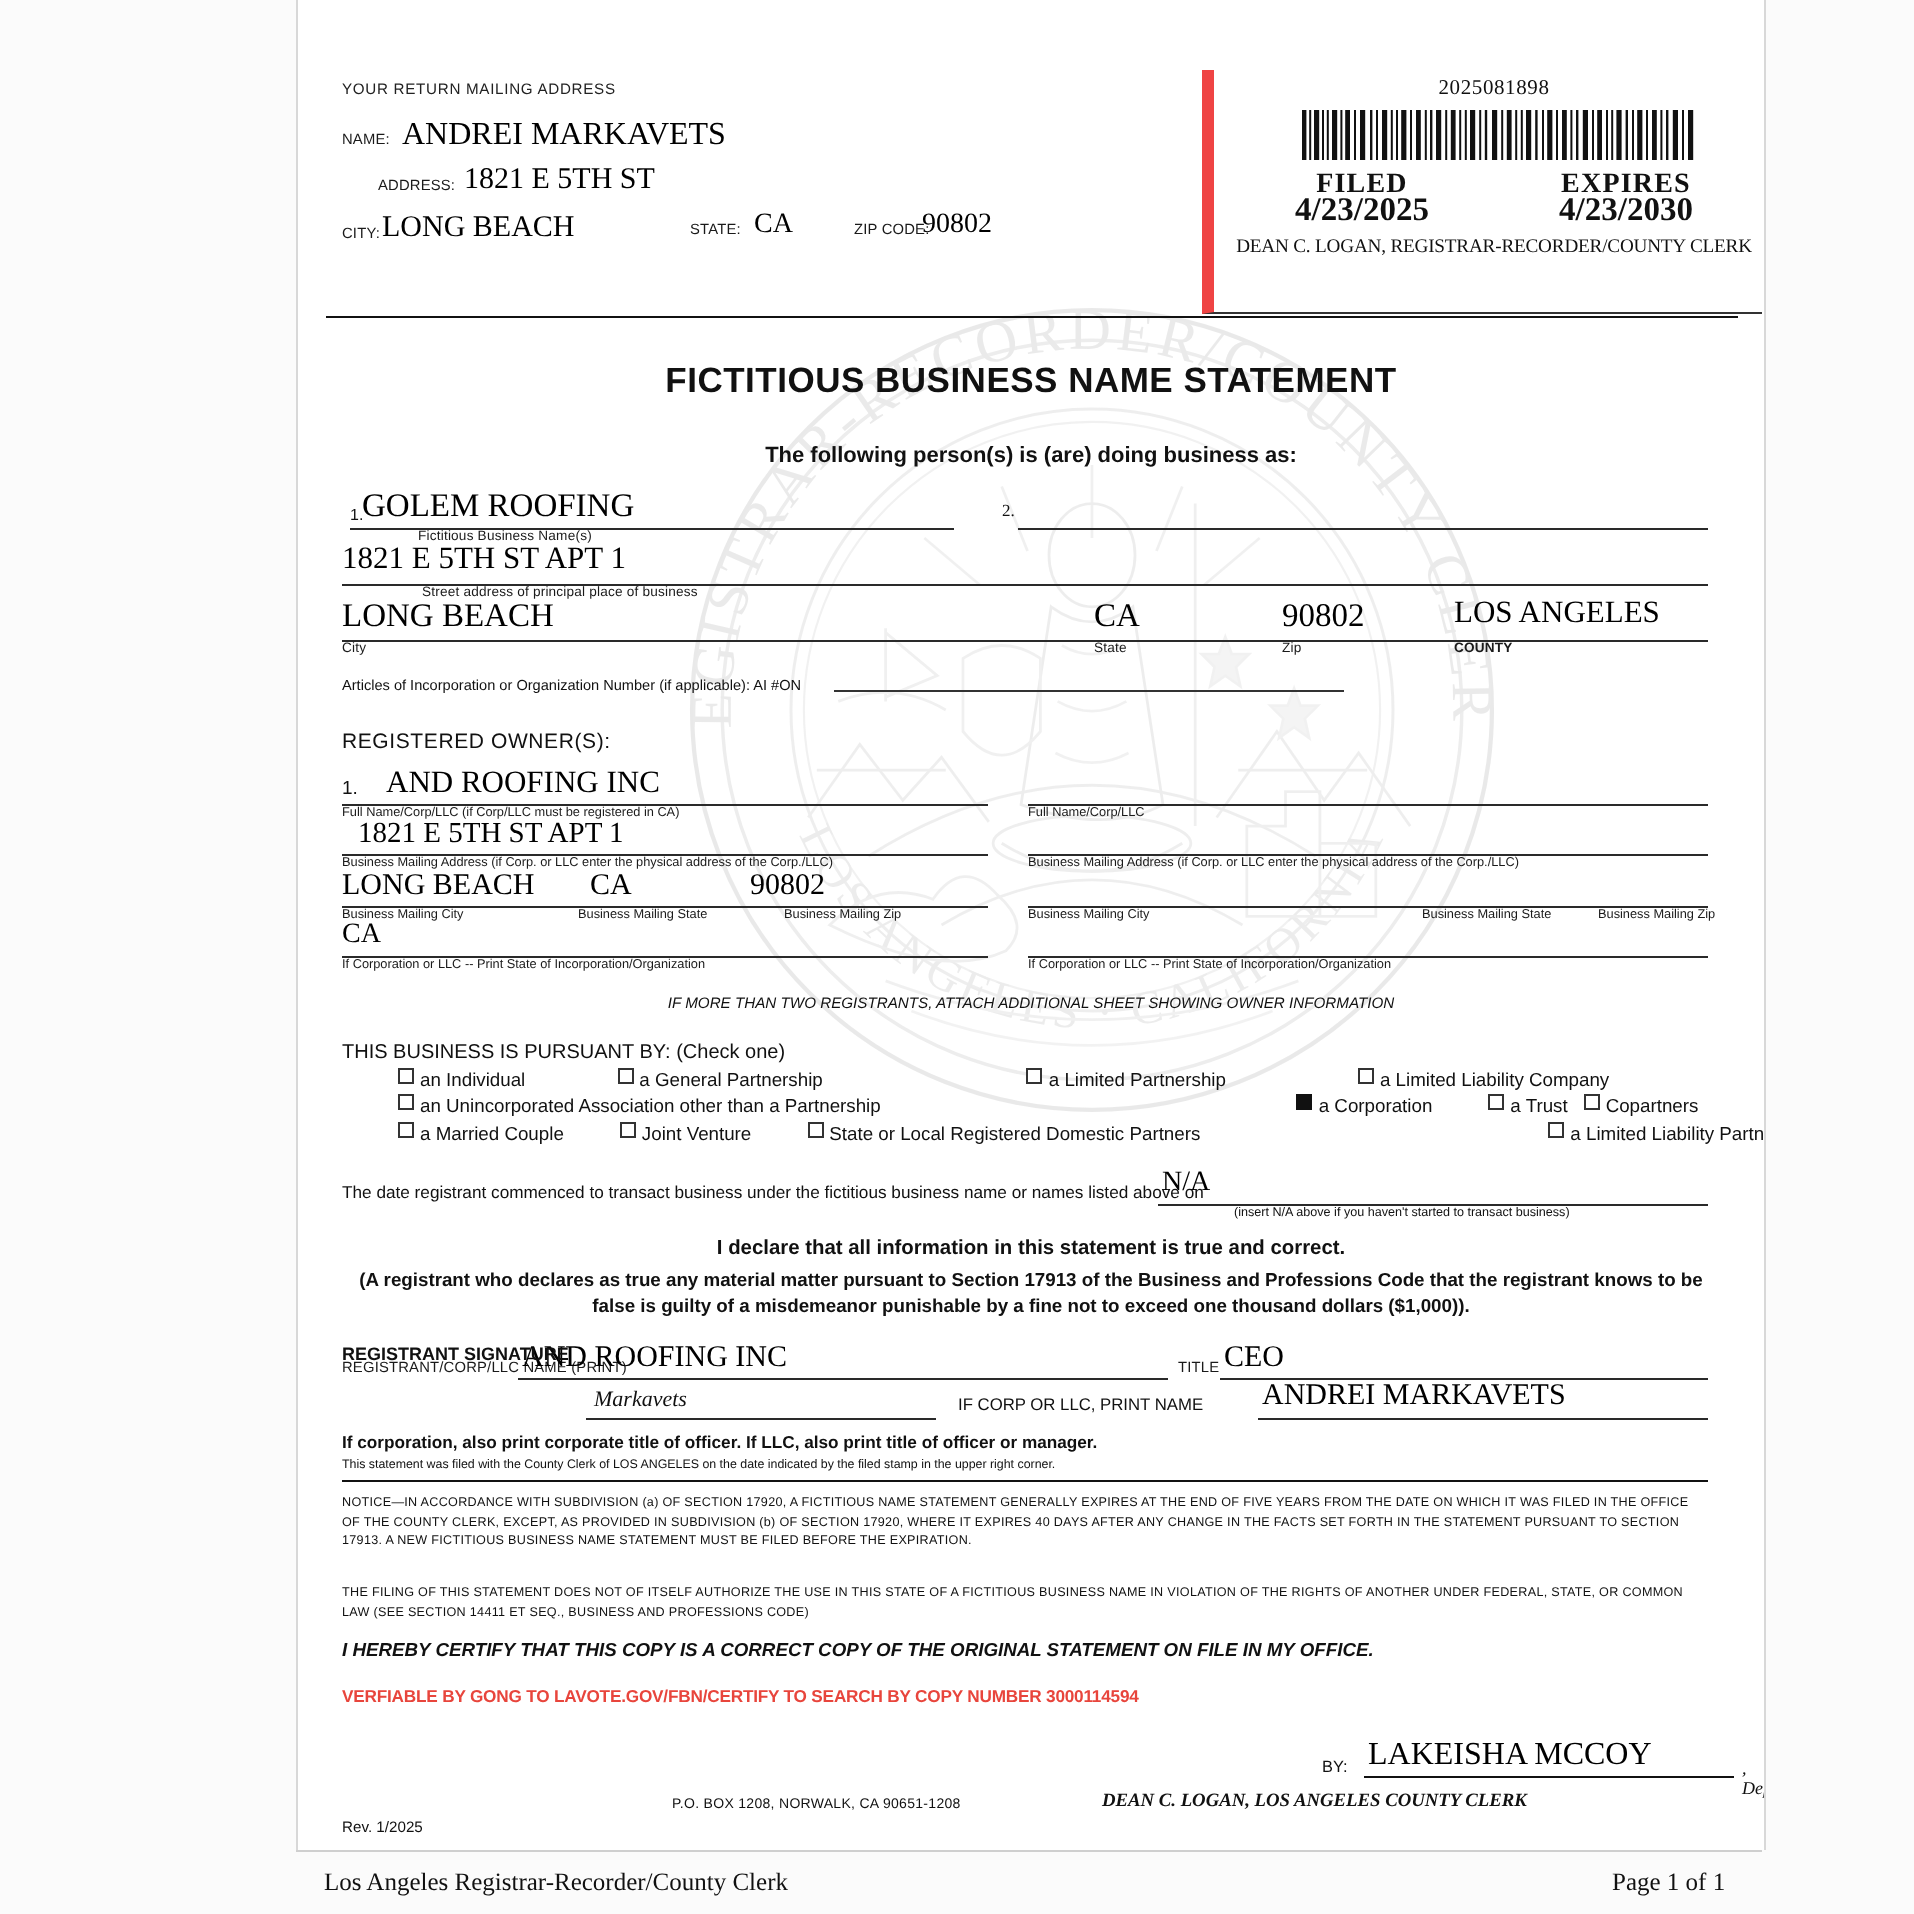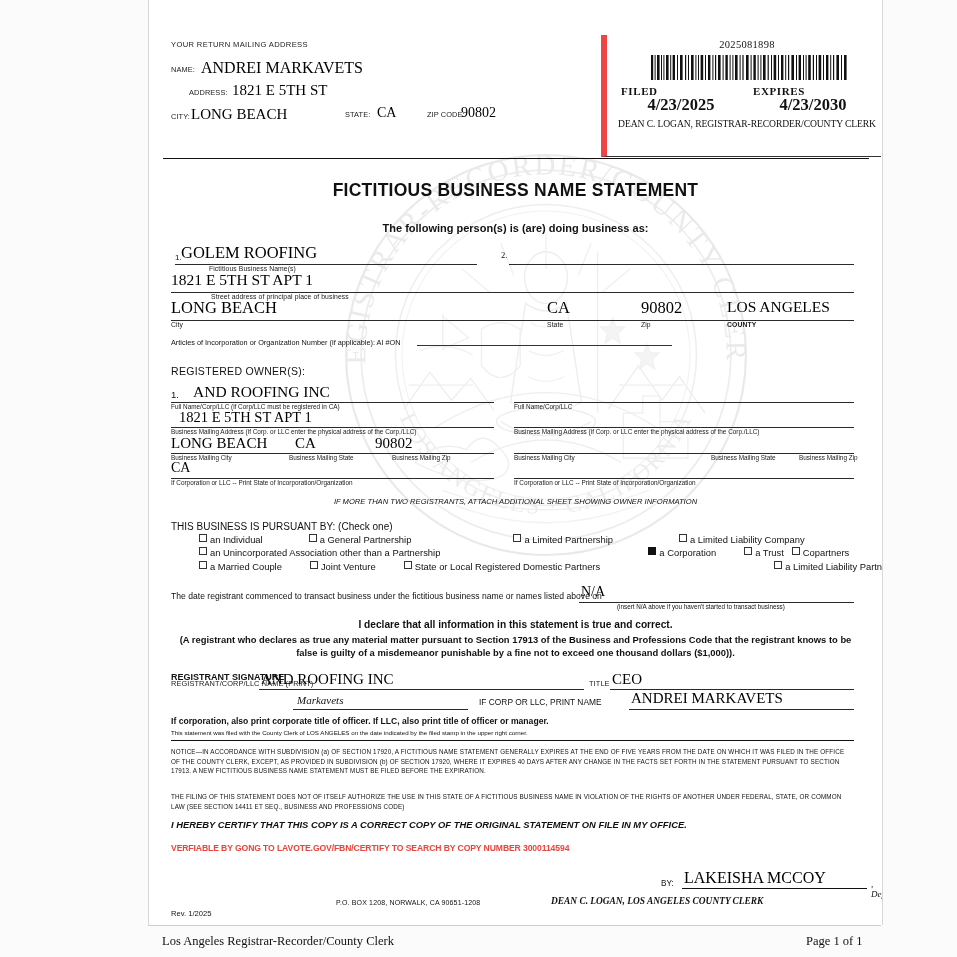--- a/index.html
+++ b/index.html
@@ -57,22 +57,22 @@
 
   
   .filebox{
     position:absolute;left:452px;top:35px;width:280px;height:122px;
     border-left:6px solid #ef4444;border-bottom:1px solid #333;
     box-sizing:border-box;
   }
   #file-number{position:absolute;left:0;top:4px;width:280px;text-align:center;
      font-family:"Liberation Serif",serif;font-size:10.5px;letter-spacing:.3px;}
   .barcode{position:absolute;left:44px;top:20px;width:196px;height:25px;}
-  .filed-lbl{position:absolute;top:50px;font-size:11px;font-weight:bold;
-     font-family:"Liberation Serif",serif;letter-spacing:.6px;text-align:left;width:120px;}
+  .filed-lbl{position:absolute;top:50px;font-size:14px;font-weight:bold;
+     font-family:"Liberation Serif",serif;letter-spacing:.6px;text-align:center;width:120px;}
   .filed-val{position:absolute;top:60px;font-size:16.5px;font-weight:bold;
      font-family:"Liberation Serif",serif;text-align:center;width:120px;}
   #filed-lbl{left:14px;}  #filed-val{left:14px;}
   #exp-lbl{left:146px;}   #exp-val{left:146px;}
   #registrar-line{position:absolute;left:0;top:83px;width:280px;text-align:center;
      font-family:"Liberation Serif",serif;font-size:9.6px;letter-spacing:-.1px;}
   #esign-line{position:absolute;left:0;top:99px;width:280px;text-align:center;
      font-family:"Liberation Serif",serif;font-size:9px;}
   #esign-line b{font-size:13.5px;font-weight:normal;letter-spacing:.2px;}
 

